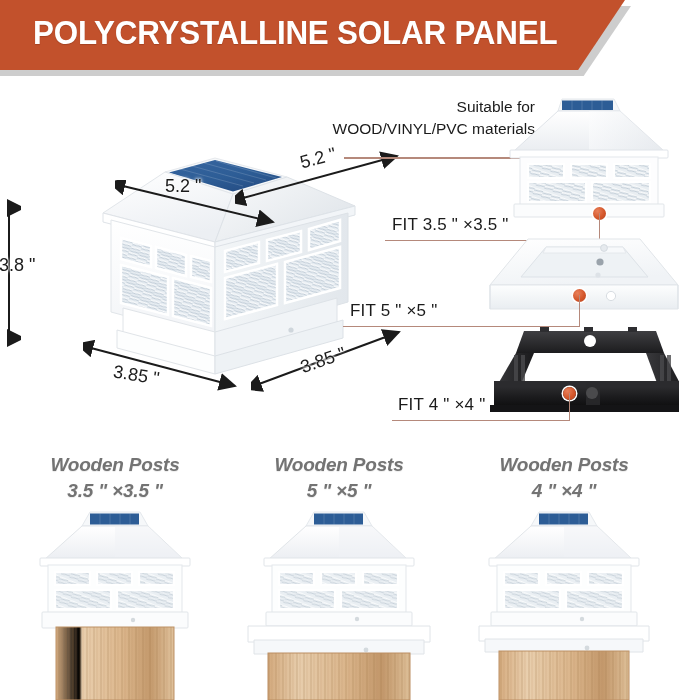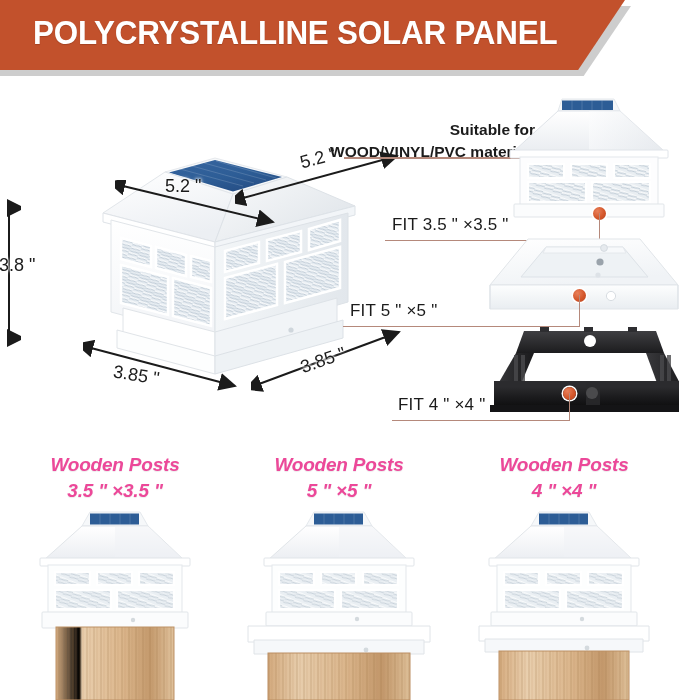--- a/index.html
+++ b/index.html
@@ -106,21 +106,21 @@
   .postcol { position: absolute; top: 452px; width: 226px; }
   .post-title {
     position: absolute;
     left: 0;
     top: 0;
     width: 226px;
     text-align: center;
     font-size: 19px;
     font-weight: bold;
     font-style: italic;
-    color: #ec4899;
+    color: #737373;
     line-height: 26px;
     font-family: "Liberation Sans Narrow", "Liberation Sans", sans-serif;
     letter-spacing: -.2px;
     text-shadow: 0 1px 1px rgba(0,0,0,.08);
   }
 </style>
 </head>
 <body>
 
 <div id="header-banner">
@@ -270,21 +270,21 @@
         <path d="M0 0 L0 9 L9 4.5 Z" fill="#1b1b1b"></path>
       </marker>
     </defs>
     <line x1="8" y1="62" x2="148" y2="10" stroke="#1b1b1b" stroke-width="2" marker-start="url(#aL4)" marker-end="url(#aR4)"></line>
   </svg>
   <div class="dimlabel" style="left:245px; top:200px; transform:rotate(-19deg);">3.85 "</div>
 </div>
 
 <div id="compat-group" style="position:absolute; left:330px; top:95px; width:349px; height:340px;">
 
-  <div class="suitable" style="left:0px; top:24px; width:205px;font-weight:bold;">
+  <div class="suitable" style="left:0px; top:1px; width:205px;">
     <span>Suitable for</span><br>
     <span>WOOD/VINYL/PVC materials</span>
   </div>
   <div class="calloutline" style="left:14px; top:62px; width:208px; height:1.6px;"></div>
 
   <svg style="position:absolute; left:162px; top:0px;" width="190" height="125">
     <defs>
       <linearGradient id="r2a" x1="0" y1="0" x2="0" y2="1">
         <stop offset="0%" stop-color="#ffffff"></stop>
           <stop offset="100%" stop-color="#eaedf1"></stop>

